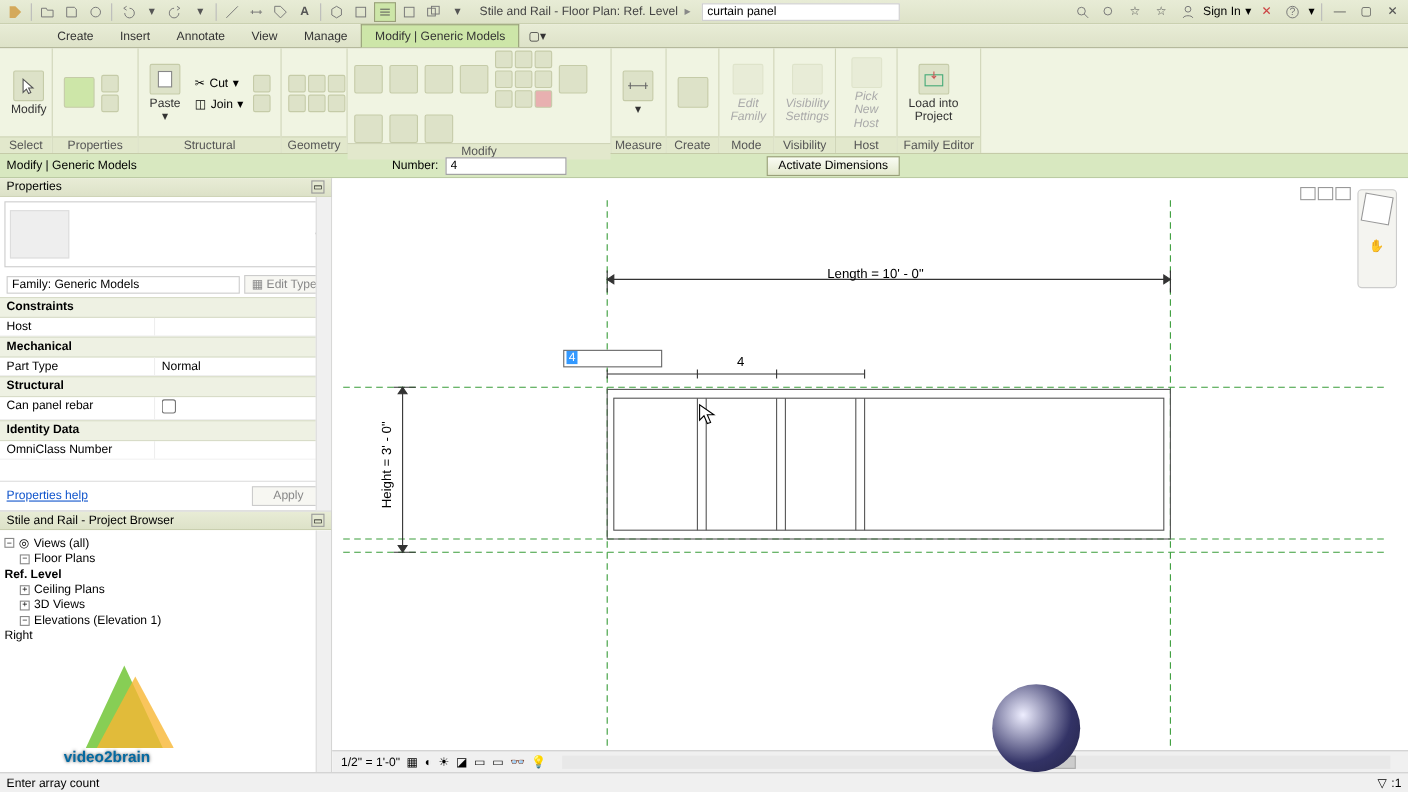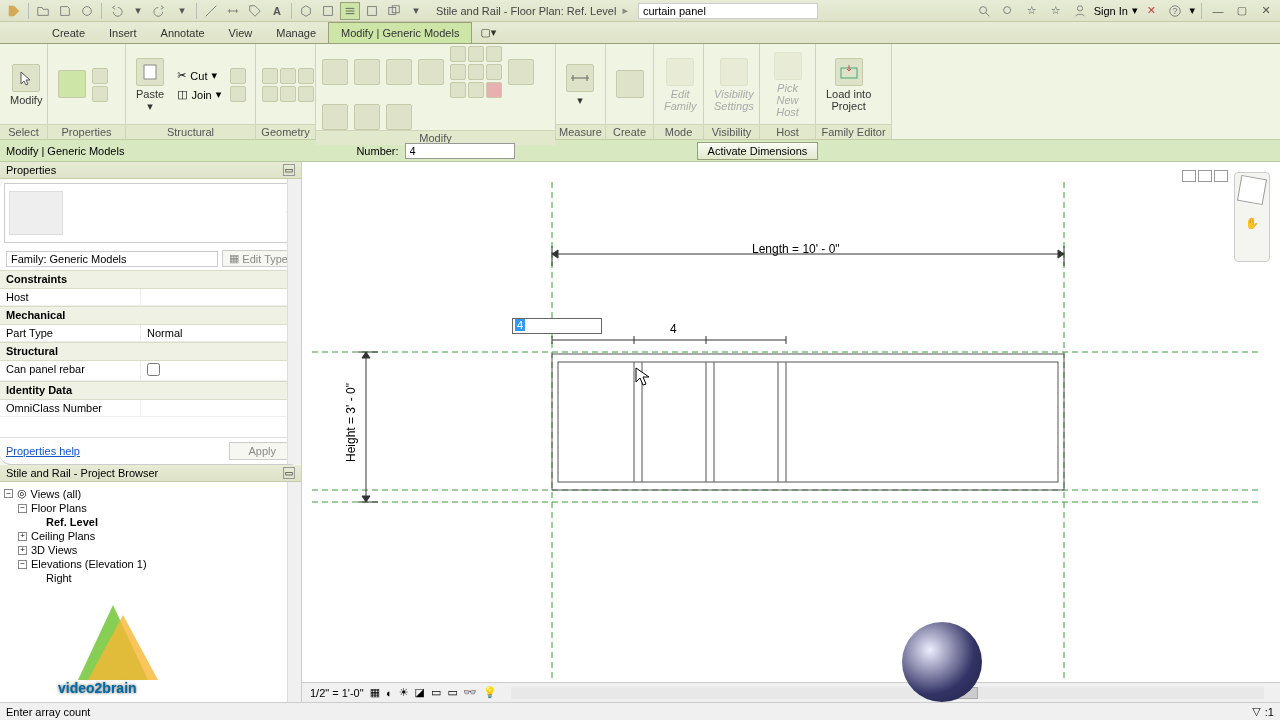--- a/index.html
+++ b/index.html
@@ -24,40 +24,40 @@
 .ribbon-icon-sm { width: 16px; height: 16px; background: #dde2c8; border: 1px solid #c5cba8; border-radius: 2px; }
 .clip-col { display: flex; flex-direction: column; gap: 2px; }
 .clip-row { display: flex; align-items: center; gap: 4px; padding: 1px 4px; border: 1px solid transparent; }
 .options-bar { height: 22px; background: #d8e8c0; border-bottom: 1px solid #b8c8a0; display: flex; align-items: center; padding: 0 6px; gap: 12px; }
 .opt-input { background: #fff; border: 1px solid #999; width: 110px; height: 16px; padding: 0 4px; }
 .opt-btn { background: linear-gradient(#fafcf4,#e2e8cc); border: 1px solid #9aa07a; padding: 2px 10px; }
 .workspace { position: absolute; top: 162px; bottom: 18px; left: 0; right: 0; display: flex; }
 .left-panels { width: 302px; background: #f7f7f2; border-right: 1px solid #ccc; display: flex; flex-direction: column; }
 .panel-hdr { background: linear-gradient(#e8ecd6,#dde2c8); border-bottom: 1px solid #c5cba8; padding: 2px 6px; display: flex; align-items: center; }
 .panel-hdr .x { margin-left: auto; width: 12px; height: 12px; border: 1px solid #999; display: flex; align-items: center; justify-content: center; font-size: 9px; }
-.props-body { flex: 0 0 286px; background: #fff; display: flex; flex-direction: column; border-bottom: 1px solid #ccc; position: relative; border-radius: 11px; }
+.props-body { flex: 0 0 286px; background: #fff; display: flex; flex-direction: column; border-bottom: 1px solid #ccc; position: relative; }
 .type-sel { height: 60px; border: 1px solid #ccc; margin: 4px; display: flex; align-items: center; padding: 4px; gap: 6px; color: #aaa; }
 .fam-row { display: flex; align-items: center; gap: 4px; padding: 3px 6px; }
 .fam-sel { flex: 1; border: 1px solid #ccc; padding: 1px 4px; background: #fff; }
 .edit-type { border: 1px solid #ccc; padding: 1px 6px; background: #f7f7f2; color: #888; display: flex; align-items: center; gap: 3px; }
 .pg { overflow: hidden; }
 .pg-cat { background: #eef1e3; border-top: 1px solid #d8dcc8; border-bottom: 1px solid #d8dcc8; padding: 2px 6px; font-weight: bold; display: flex; }
 .pg-cat .chev { margin-left: auto; }
 .pg-row { display: flex; border-bottom: 1px solid #eee; }
 .pg-row > div { padding: 2px 6px; }
 .pg-k { width: 140px; }
 .pg-v { flex: 1; border-left: 1px solid #eee; }
 .pg-foot { margin-top: auto; display: flex; align-items: center; padding: 4px 6px; border-top: 1px solid #ddd; }
 .pg-foot a { color: #1155cc; text-decoration: underline; }
 .pg-foot .apply { margin-left: auto; border: 1px solid #ccc; padding: 2px 18px; background: #f7f7f2; color: #888; }
 .browser-body { flex: 1; background: #fff; overflow: auto; padding: 4px; }
 .tree-item { display: flex; align-items: center; gap: 4px; padding: 1px 0; }
 .tree-tg { width: 9px; height: 9px; border: 1px solid #888; display: flex; align-items: center; justify-content: center; font-size: 8px; line-height: 1; }
 .tree-indent1 { margin-left: 14px; }
-.tree-indent3 { margin-left: 42px; }
+.tree-indent3 { }
 .canvas { flex: 1; position: relative; background: #fff; }
 .canvas svg { position: absolute; top: 0; left: 0; }
 .viewbar { position: absolute; bottom: 0; left: 0; right: 0; height: 20px; background: #f0f0f0; border-top: 1px solid #ccc; display: flex; align-items: center; padding: 0 8px; gap: 6px; }
 .status { position: absolute; bottom: 0; left: 0; right: 0; height: 18px; background: #f0f0f0; border-top: 1px solid #ccc; display: flex; align-items: center; padding: 0 6px; }
 .nav-cube { position: absolute; top: 10px; right: 10px; width: 36px; height: 90px; background: #f4f4f0; border: 1px solid #ccc; border-radius: 4px; }
 .array-input { position: absolute; background: #fff; border: 1px solid #666; width: 90px; height: 16px; padding: 0 2px; color: #000; }
 .array-input span { background: #3399ff; color: #fff; padding: 0 2px; }
 .watermark1 { position: absolute; left: 68px; bottom: 30px; width: 90px; height: 90px; }
 .watermark2 { position: absolute; left: 600px; bottom: 0px; width: 80px; height: 80px; border-radius: 50%; background: radial-gradient(circle at 35% 35%, #eef, #336 60%, #224); }
 .tiny-icons { display: grid; grid-template-columns: repeat(3, 16px); gap: 2px; }

